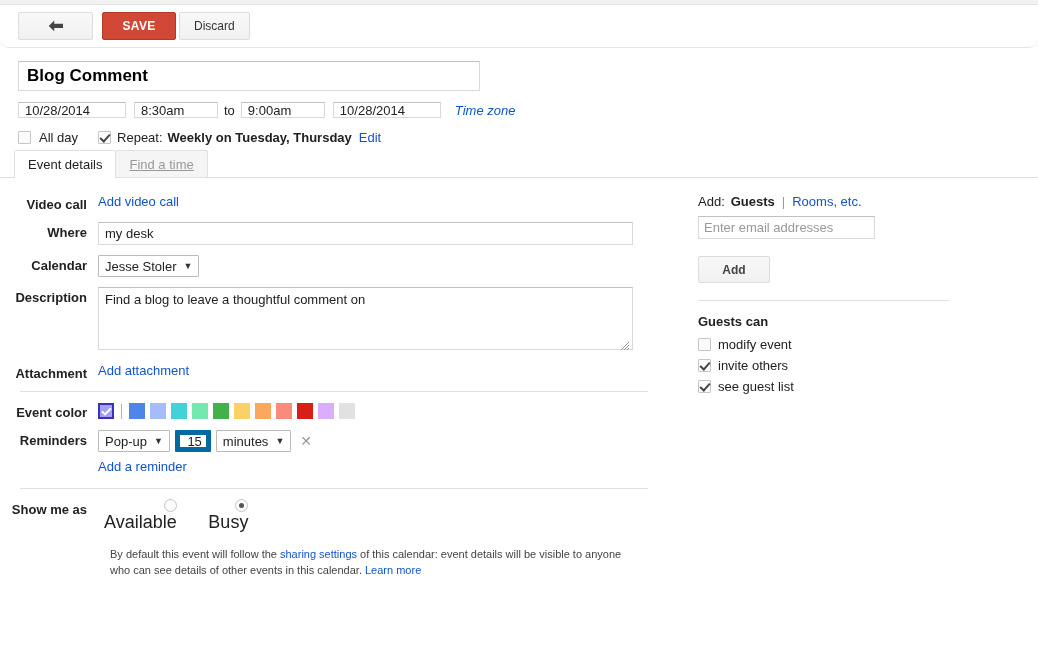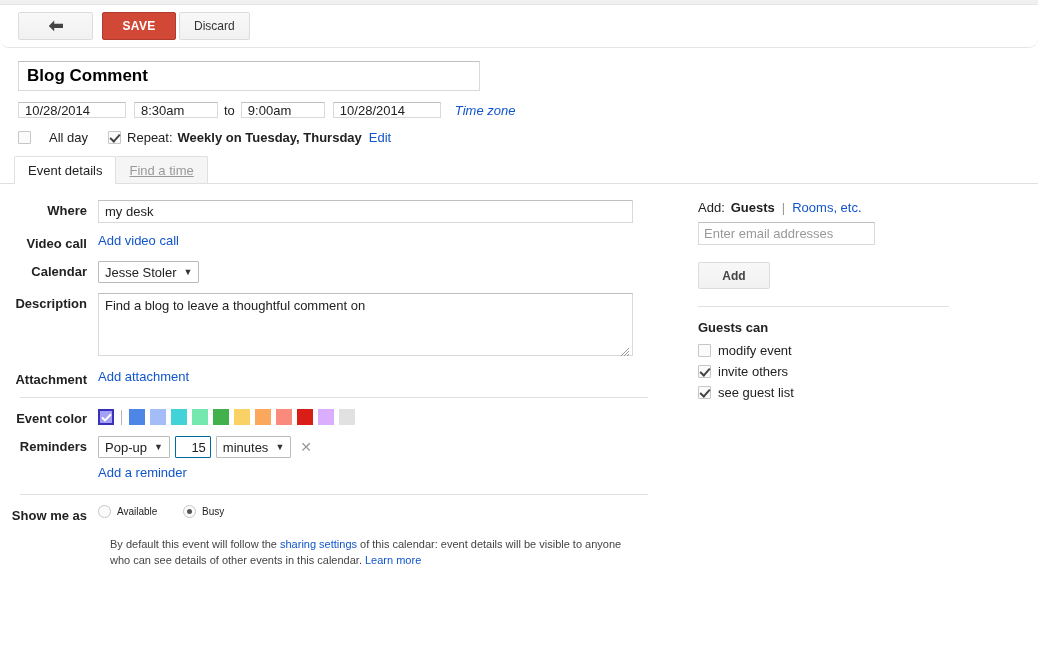--- a/index.html
+++ b/index.html
@@ -132,28 +132,28 @@
     content: "";
     position: absolute;
     left: 3px;
     top: 0px;
     width: 4px;
     height: 8px;
     border: solid #444444;
     border-width: 0 2px 2px 0;
     transform: rotate(42deg);
   }
-  .allday-row .lbl { margin-left: 18px; }
+  .allday-row .lbl { margin-left: 8px; }
   .repeat-box { margin-left: 20px; display: flex; align-items: center; }
   .repeat-box .lbl { margin-left: 6px; }
   .repeat-val { font-weight: bold; margin-left: 5px; }
   .repeat-edit { margin-left: 7px; }
   
   .tabs {
-    margin-top: 10px;
+    margin-top: 4px;
     padding-left: 14px;
     display: flex;
     align-items: flex-end;
     height: 28px;
     border-bottom: 1px solid #e0e0e0;
     position: relative;
   }
   .tab {
     height: 27px;
     box-sizing: border-box;
@@ -286,21 +286,21 @@
     background: #b5b5b5;
     margin: 0 7px 0 1px;
     flex: none;
   }
   
   .rem-row { display: flex; align-items: center; }
   .num-input {
     width: 36px;
     height: 22px;
     box-sizing: border-box;
-    border: 1px solid #0369a1;
+    border: 5px solid #0369a1;
     font-size: 13px;
     font-family: "Liberation Sans", sans-serif;
     text-align: right;
     padding: 0 4px;
     margin: 0 5px;
     outline: none;
     color: #222;
     border-radius: 1px;
   }
   .x-icon {
@@ -329,24 +329,25 @@
     position: absolute;
     left: 3px;
     top: 3px;
     width: 5px;
     height: 5px;
     border-radius: 50%;
     background: #555555;
   }
   .ropt {
     display: inline-flex;
-    align-items: center;
+    align-items: flex-end;
     margin-right: 22px;
-    font-size: 10px;
-    cursor: pointer;
+    font-size: 18px;
+    cursor: pointer;
+    flex-direction: column;
   }
   .ropt .rl { margin-left: 6px; }
   .note {
     margin: 14px 0 0 110px;
     width: 530px;
     font-size: 11px;
     color: #444444;
     line-height: 1.45;
   }
   
@@ -446,30 +447,30 @@
   <div class="tab inactive">
     <span>Find a time</span>
   </div>
 </div>
 
 <div class="content">
 
   <div class="left-col">
 
     <div class="frow">
+      <div class="flabel">Video call</div>
+      <div class="fctl">
+        <a class="blue">Add video call</a>
+      </div>
+    </div>
+
+    <div class="frow">
       <div class="flabel">Where</div>
       <div class="fctl">
         <input class="where-input" value="my desk" style="">
-      </div>
-    </div>
-
-    <div class="frow">
-      <div class="flabel">Video call</div>
-      <div class="fctl">
-        <a class="blue">Add video call</a>
       </div>
     </div>
 
     <div class="frow">
       <div class="flabel">Calendar</div>
       <div class="fctl">
         <span class="sel">
           <span>Jesse Stoler</span>
           <span class="caret">▼</span>
         </span>

